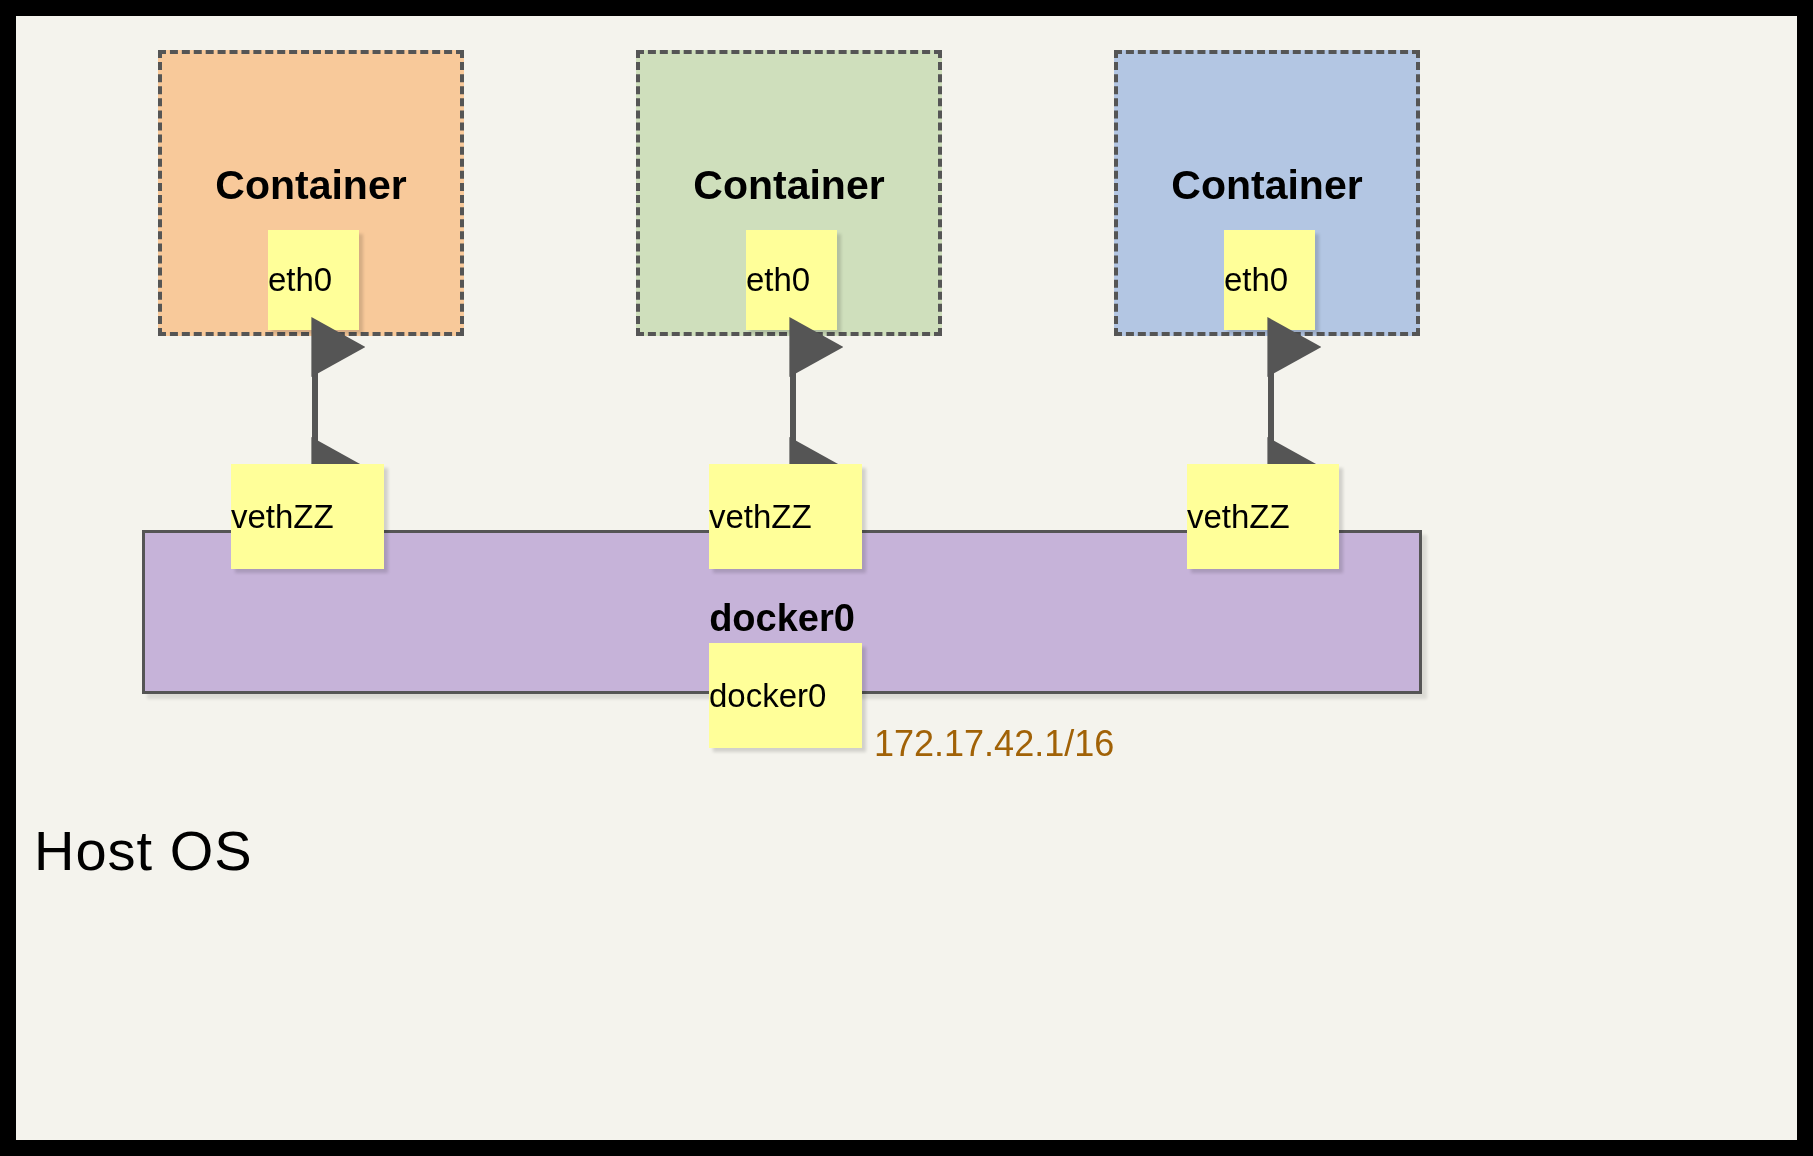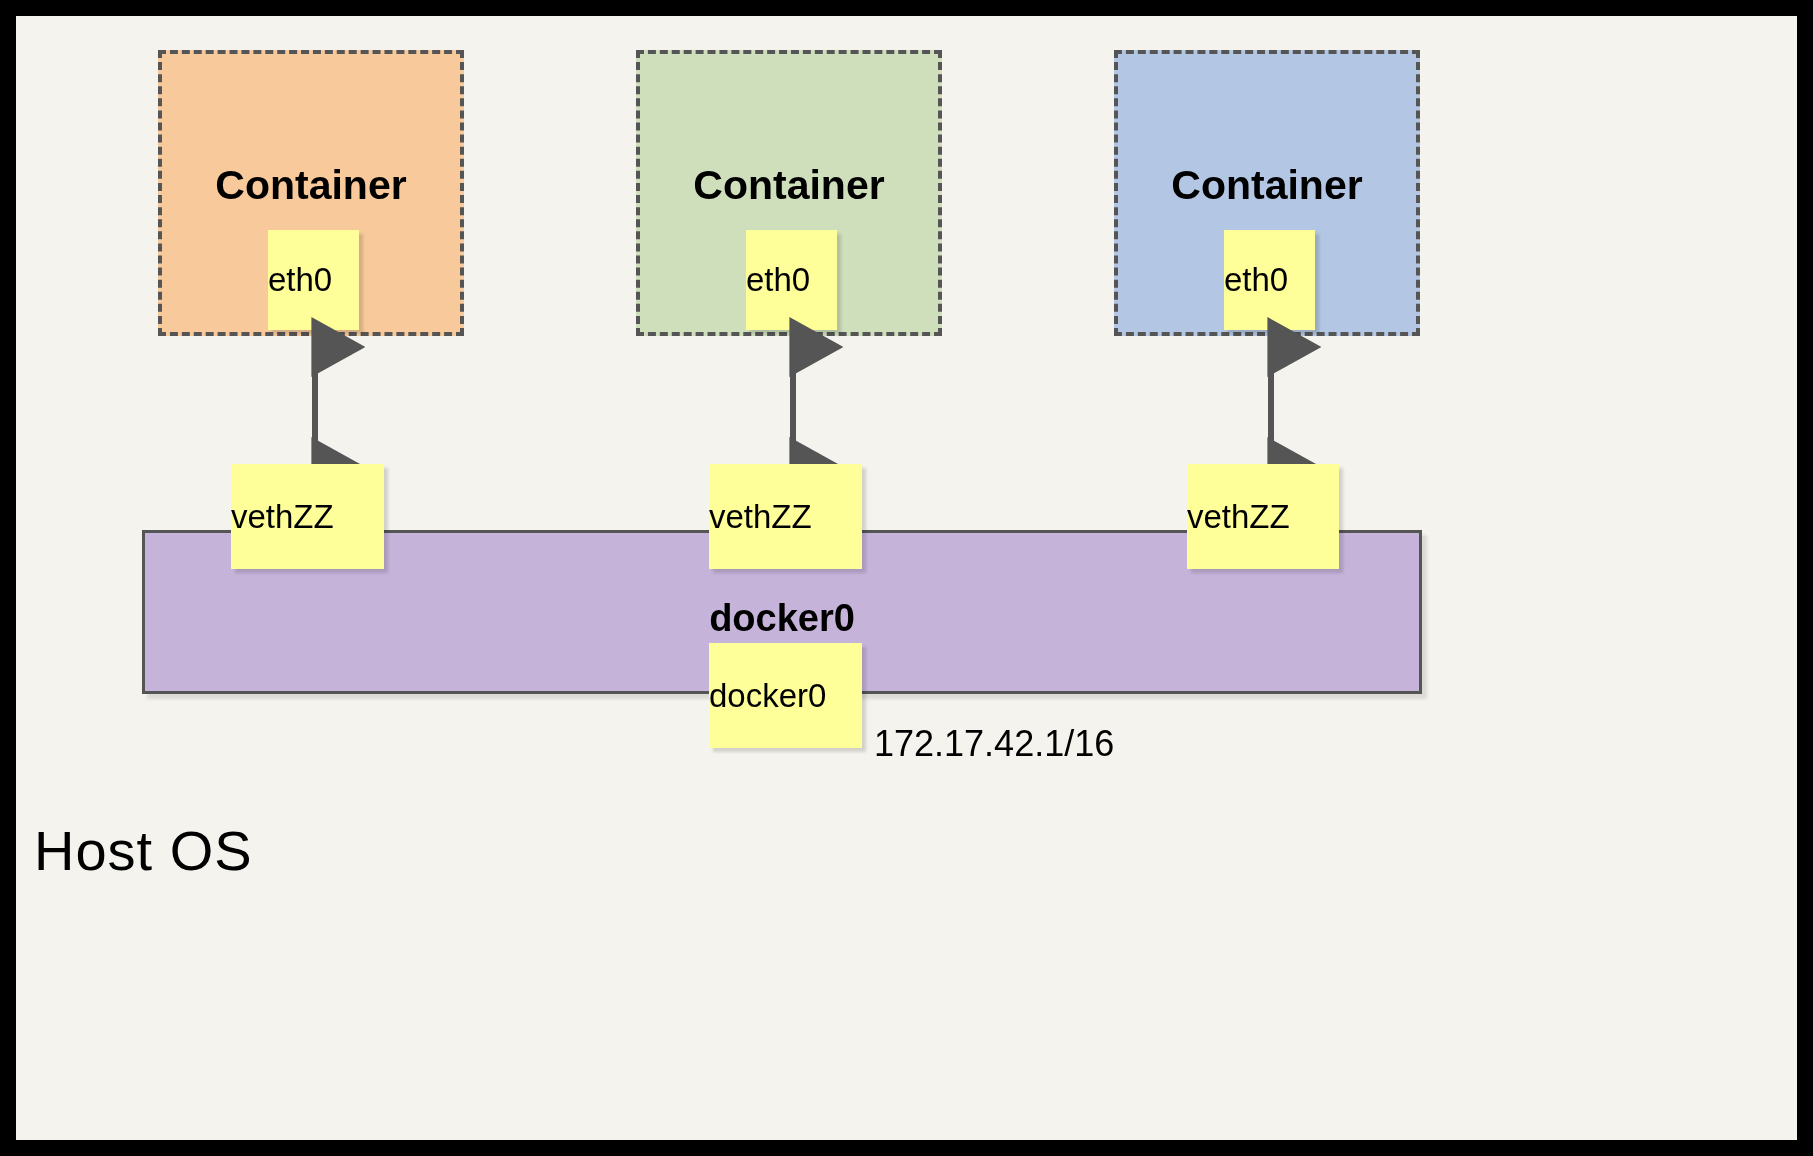--- a/index.html
+++ b/index.html
@@ -78,21 +78,21 @@
   
   .arrow-svg {
     position: absolute;
     overflow: visible;
   }
 
   
   #ip-label {
     position: absolute;
     font-size: 36px;
-    color: #000000;
+    color: #a16207;
     white-space: nowrap;
   }
   #host-os-label {
     position: absolute;
     left: 0;
     right: 0;
     font-size: 56px;
     font-weight: 300;
     color: #000000;
     letter-spacing: 1px;

